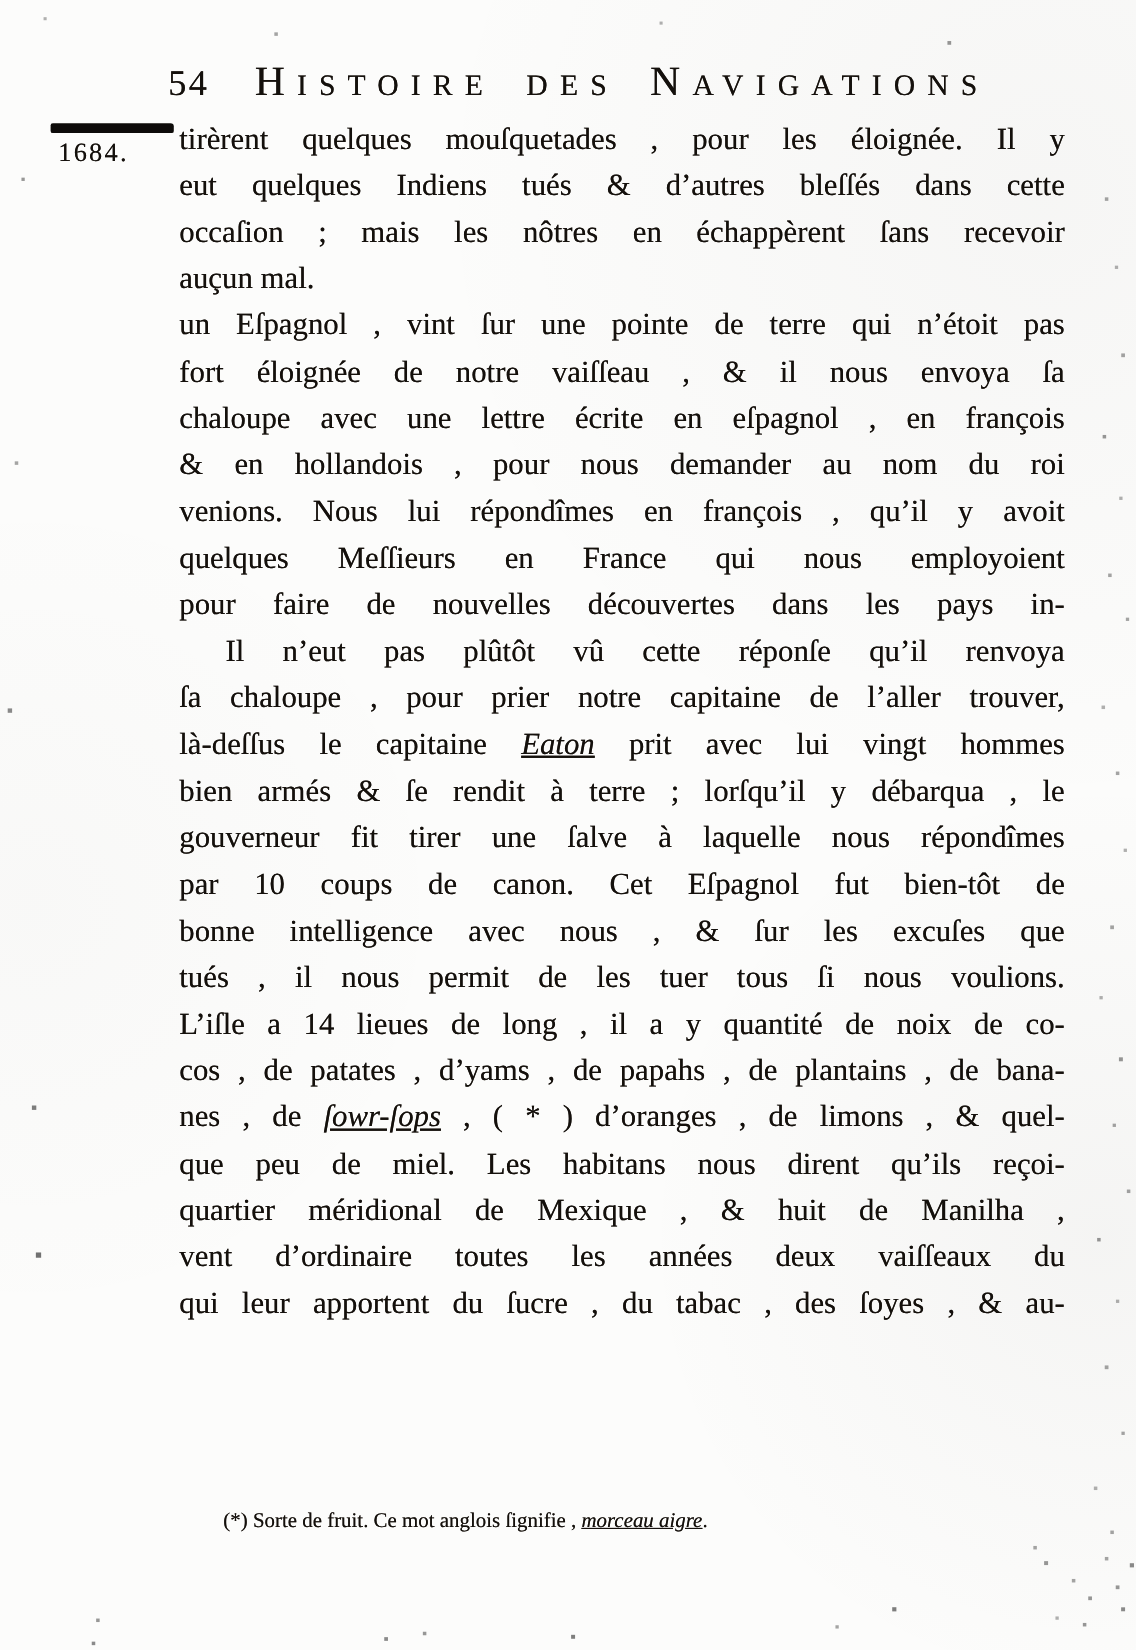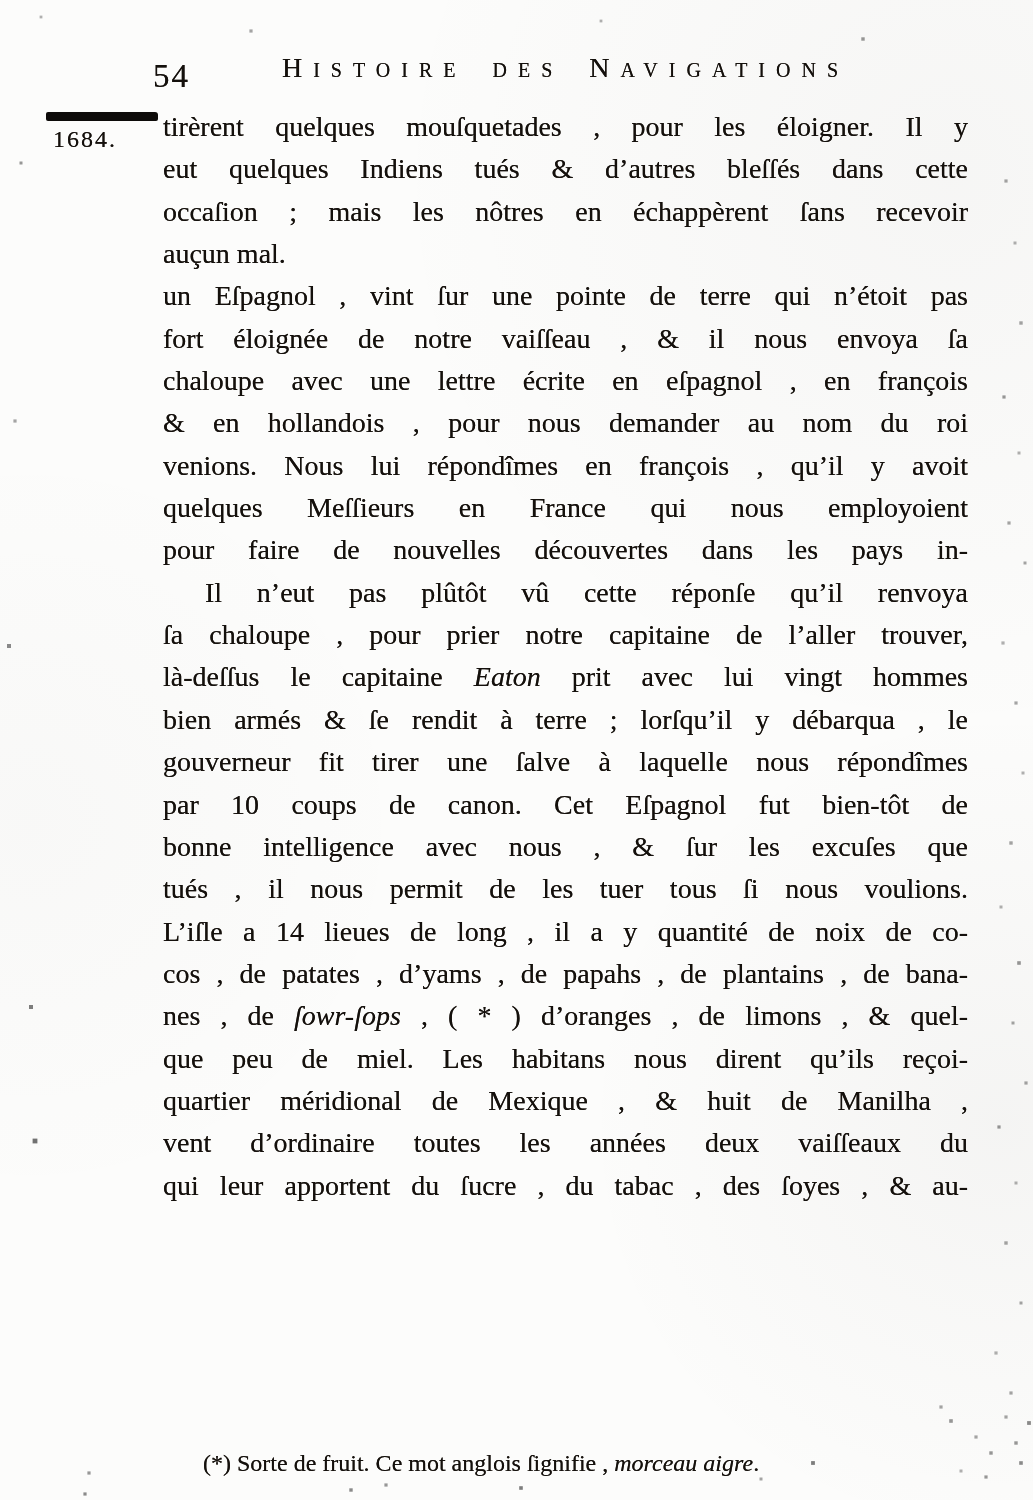--- a/index.html
+++ b/index.html
@@ -11,34 +11,34 @@
           radial-gradient(circle at 92% 12%, rgba(60,55,50,0.03), transparent 35%),
           radial-gradient(circle at 97% 75%, rgba(60,55,50,0.04), transparent 28%),
           radial-gradient(circle at 3% 55%, rgba(60,55,50,0.02), transparent 30%),
           #fcfcfb;
         color:#14100c;}
   .ink{text-shadow:0 0 .6px rgba(25,18,10,.8);}
   
   .header-row{position:absolute;left:163px;top:52px;width:805px;height:50px;}
   .page-number{position:absolute;left:-10px;top:6px;font-size:33px;letter-spacing:2px;}
   .running-title{position:absolute;left:0;top:0;width:100%;text-align:center;
-       font-variant:small-caps;font-size:28px;letter-spacing:11px;word-spacing:8px;}
+       font-variant:small-caps;font-size:38px;letter-spacing:11px;word-spacing:8px;}
   
   .margin-rule{position:absolute;left:46px;top:112px;width:112px;height:9px;
        background:#0d0b09;border-radius:2px 3px 2px 2px;}
   .margin-year{position:absolute;left:53px;top:126px;font-size:24px;letter-spacing:2px;}
   
   .text-column{position:absolute;left:163px;top:106px;width:805px;font-size:28px;}
   .line{line-height:42.35px;height:42.35px;text-align:justify;text-align-last:justify;
         white-space:normal;overflow:visible;}
   .line.endpara{text-align-last:left;}
   .line.indent{text-indent:42px;}
-  .it{font-style:italic;}
+  .it{font-style:italic;text-decoration:underline;}
   
-  .footnote{position:absolute;left:163px;top:1448px;width:820px;font-size:24px;
+  .footnote{position:absolute;left:163px;top:1368px;width:820px;font-size:19px;
         line-height:30px;text-indent:40px;}
   
   .specks{position:absolute;left:0;top:0;width:2px;height:2px;background:transparent;
     box-shadow:
       250px 30px 0 .6px rgba(0,0,0,.35), 600px 20px 0 .4px rgba(0,0,0,.3),
       862px 38px 0 .7px rgba(0,0,0,.4), 40px 16px 0 .4px rgba(0,0,0,.3),
       20px 162px 0 .5px rgba(0,0,0,.4), 14px 420px 0 .6px rgba(0,0,0,.35),
       8px 645px 0 1px rgba(0,0,0,.45), 30px 1006px 0 1px rgba(0,0,0,.5),
       34px 1140px 0 1.4px rgba(0,0,0,.55), 88px 1472px 0 .6px rgba(0,0,0,.4),
       84px 1493px 0 .6px rgba(0,0,0,.45), 350px 1489px 0 .7px rgba(0,0,0,.45),
@@ -70,21 +70,21 @@
 
   <div class="header-row">
     <div class="page-number">54</div>
     <div class="running-title">Histoire des Navigations</div>
   </div>
 
   <div class="margin-rule"></div>
   <div class="margin-year">1684.</div>
 
   <div class="text-column">
-      <div class="line"><span>tirèrent quelques mouſquetades , pour les éloigner. Il y</span></div>
+      <div class="line"><span>tirèrent quelques mouſquetades , pour les éloignée. Il y</span></div>
       <div class="line"><span>eut quelques Indiens tués &amp; d’autres bleſſés dans cette</span></div>
       <div class="line"><span>occaſion ; mais les nôtres en échappèrent ſans recevoir</span></div>
       <div class="line endpara"><span>auçun mal.</span></div>
       <div class="line"><span>un Eſpagnol , vint ſur une pointe de terre qui n’étoit pas</span></div>
       <div class="line"><span>fort éloignée de notre vaiſſeau , &amp; il nous envoya ſa</span></div>
       <div class="line"><span>chaloupe avec une lettre écrite en eſpagnol , en françois</span></div>
       <div class="line"><span>&amp; en hollandois , pour nous demander au nom du roi</span></div>
       <div class="line"><span>venions. Nous lui répondîmes en françois , qu’il y avoit</span></div>
       <div class="line"><span>quelques Meſſieurs en France qui nous employoient</span></div>
       <div class="line"><span>pour faire de nouvelles découvertes dans les pays in-</span></div>

